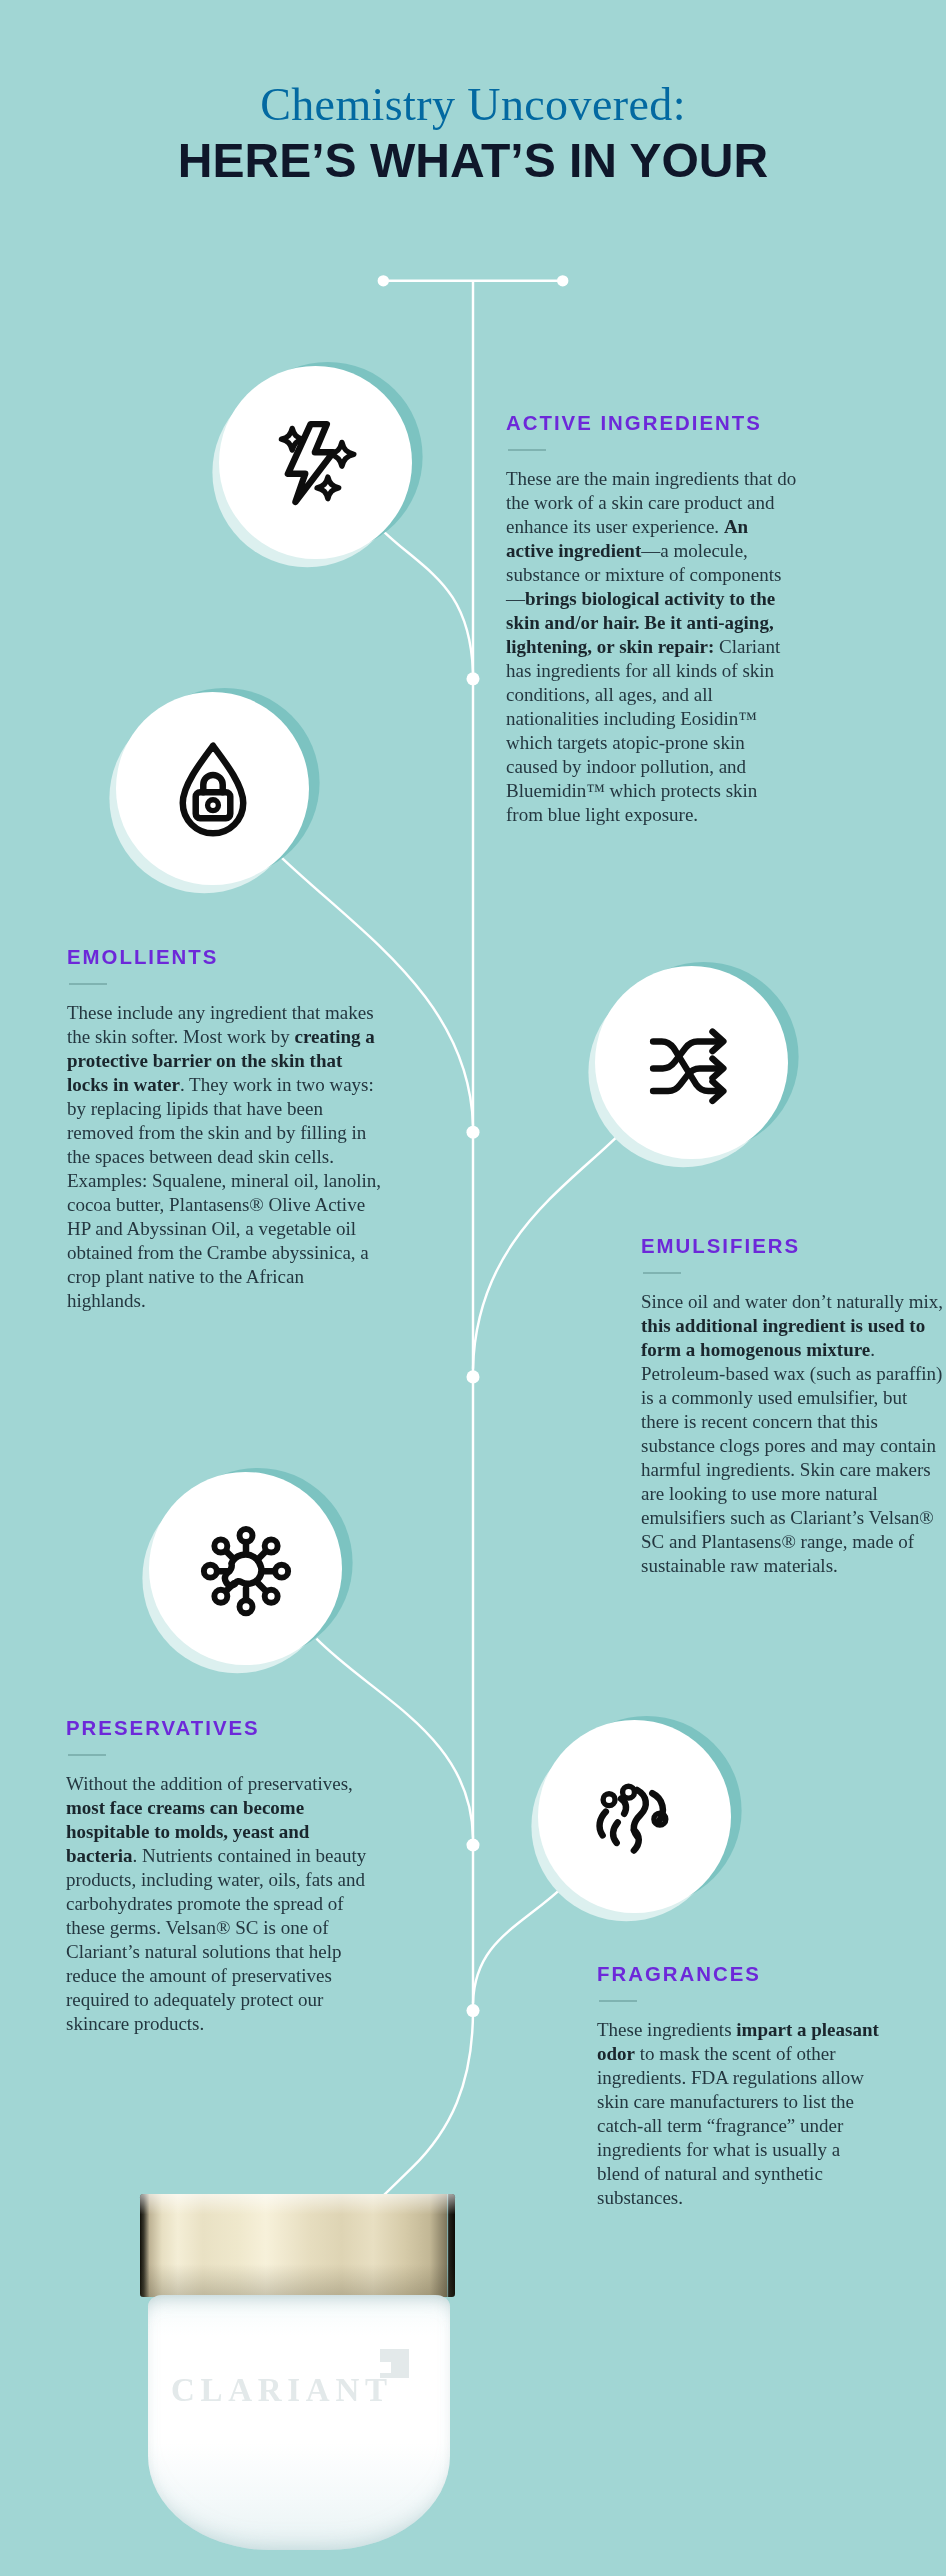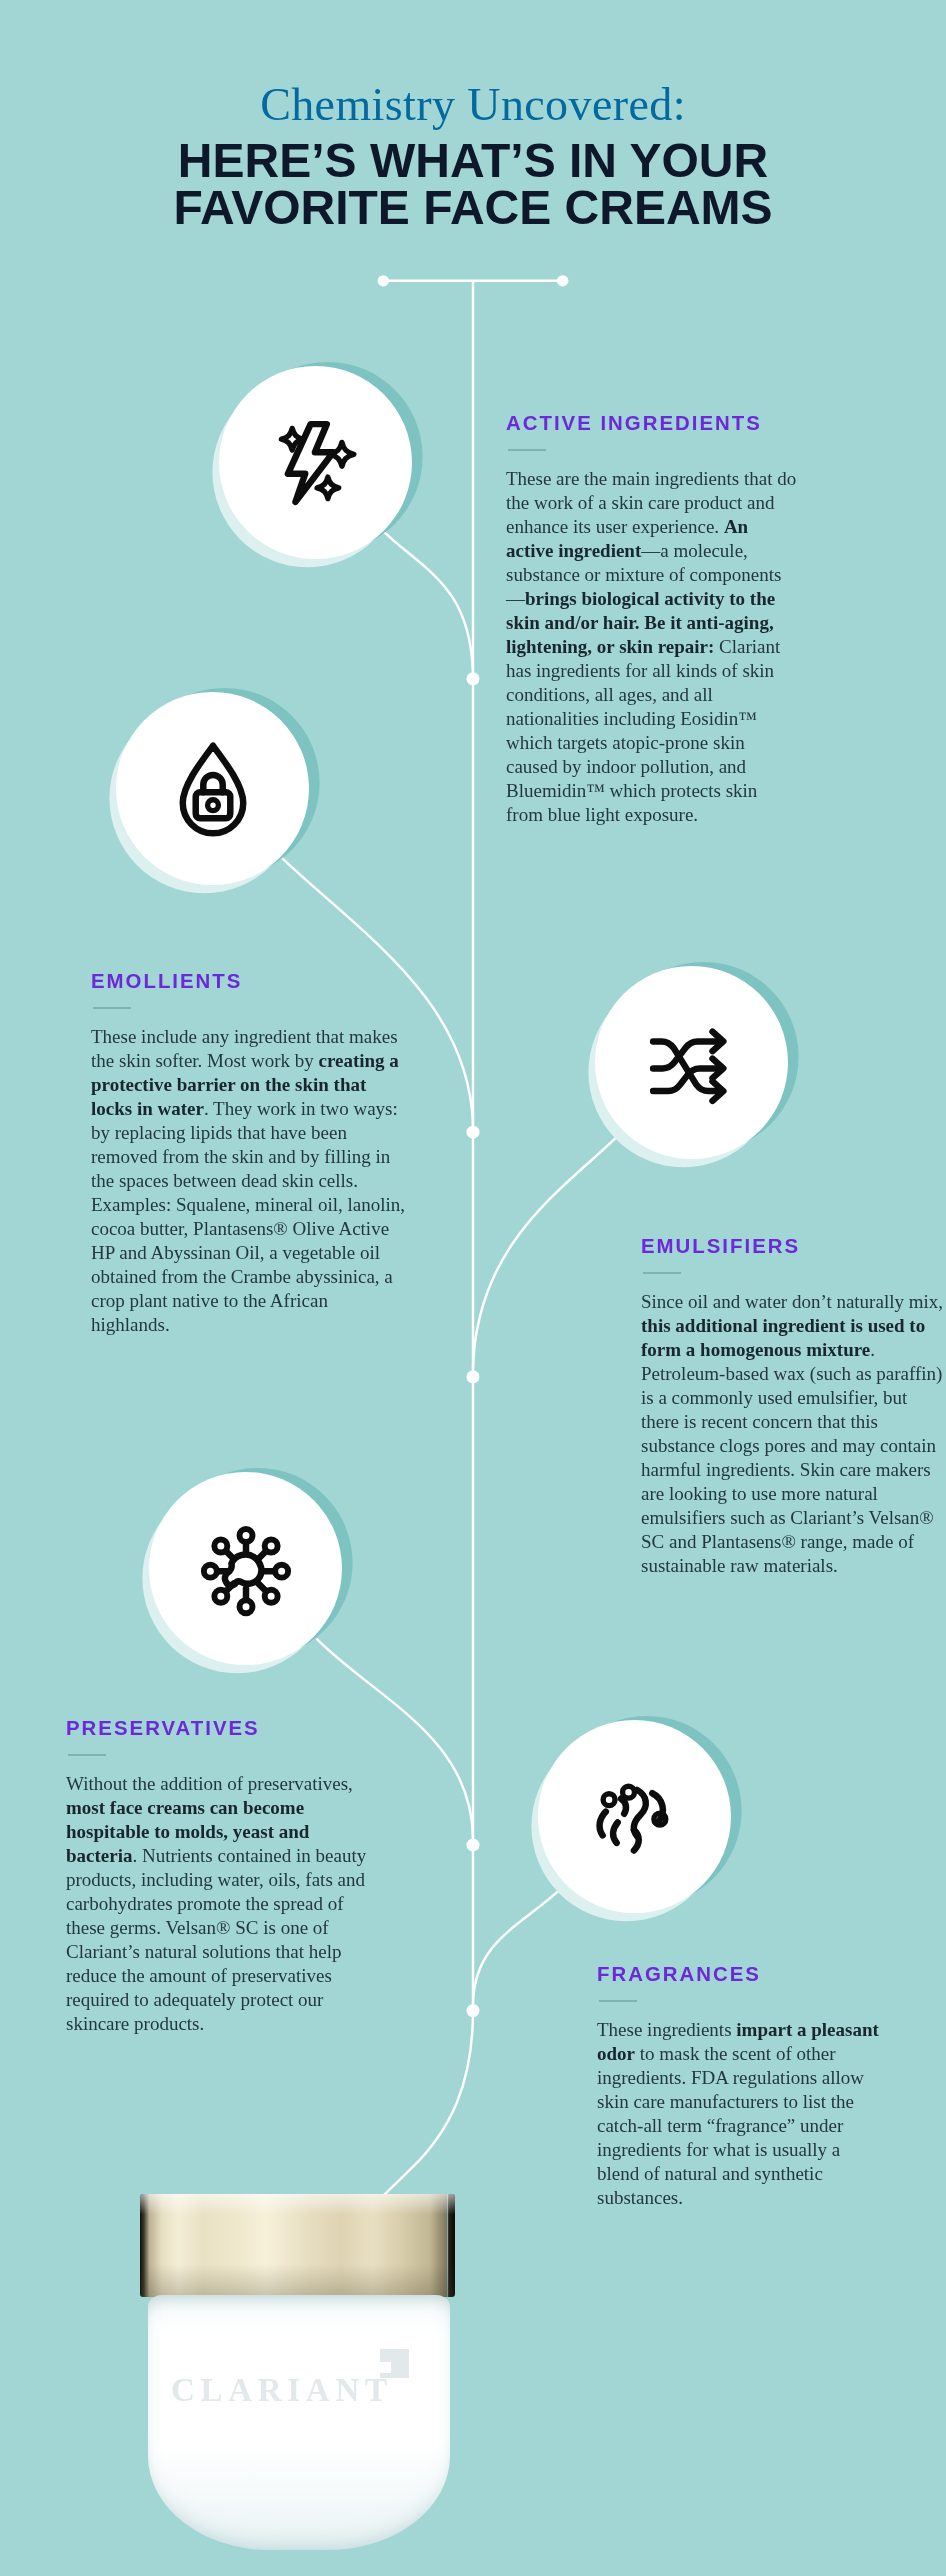--- a/index.html
+++ b/index.html
@@ -43,21 +43,20 @@
   .jar-logo::before{content:"";position:absolute;left:0;bottom:4.9px;width:10.6px;height:10.6px;background:#fff;}
 </style>
 </head>
 <body>
 
 <div id="stage">
 
   <div class="title-serif">Chemistry Uncovered:</div>
   <div class="title-sans">
     <div>HERE’S WHAT’S IN YOUR</div>
-    <div>FAVORITE FACE CREAMS</div>
   </div>
 
   <svg id="connectors" width="946" height="2576" viewBox="0 0 1160 3158">
     <g stroke="#FFFFFF" stroke-width="3" fill="none">
       <line x1="470" y1="344" x2="690" y2="344"></line>
       <path d="M580 344 L580 2465 C580 2555 552 2612 505 2658 L466 2696"></path>
       <path d="M467 648 C520 700 576 716 580 824"></path>
       <path d="M343 1049 C440 1142 576 1226 580 1380"></path>
       <path d="M765 1385 C700 1452 584 1518 580 1678"></path>
       <path d="M388 2009 C460 2082 578 2128 580 2253"></path>
@@ -138,21 +137,21 @@
       <path class="ic" d="M49 62c6 5 6 13 0 19"></path>
     </svg>
   </div>
 
   <div class="section" style="left:506px;top:412px;width:292px;">
     <div class="sec-head">ACTIVE INGREDIENTS</div>
     <div class="sec-dash"></div>
     <div class="sec-body"><span>These are the main ingredients that do the work of a skin care product and enhance its user experience. </span><b>An active ingredient</b><span>—a molecule, substance or mixture of components—</span><b>brings biological activity to the skin and/or hair. Be it anti-aging, lightening, or skin repair:</b><span> Clariant has ingredients for all kinds of skin conditions, all ages, and all nationalities including Eosidin™ which targets atopic-prone skin caused by indoor pollution, and Bluemidin™ which protects skin from blue light exposure.</span></div>
   </div>
 
-  <div class="section" style="left:67px;top:970px;width:314px;margin-left:24px;">
+  <div class="section" style="left:67px;top:946px;width:314px;">
     <div class="sec-head">EMOLLIENTS</div>
     <div class="sec-dash"></div>
     <div class="sec-body"><span>These include any ingredient that makes the skin softer. Most work by </span><b>creating a protective barrier on the skin that locks in water</b><span>. They work in two ways: by replacing lipids that have been removed from the skin and by filling in the spaces between dead skin cells. Examples: Squalene, mineral oil, lanolin, cocoa butter, Plantasens® Olive Active HP and Abyssinan Oil, a vegetable oil obtained from the Crambe abyssinica, a crop plant native to the African highlands.</span></div>
   </div>
 
   <div class="section" style="left:595px;top:1235px;width:302px;margin-left:46px;">
     <div class="sec-head">EMULSIFIERS</div>
     <div class="sec-dash"></div>
     <div class="sec-body"><span>Since oil and water don’t naturally mix, </span><b>this additional ingredient is used to form a homogenous mixture</b><span>. Petroleum-based wax (such as paraffin) is a commonly used emulsifier, but there is recent concern that this substance clogs pores and may contain harmful ingredients. Skin care makers are looking to use more natural emulsifiers such as Clariant’s Velsan® SC and Plantasens® range, made of sustainable raw materials.</span></div>
   </div>

